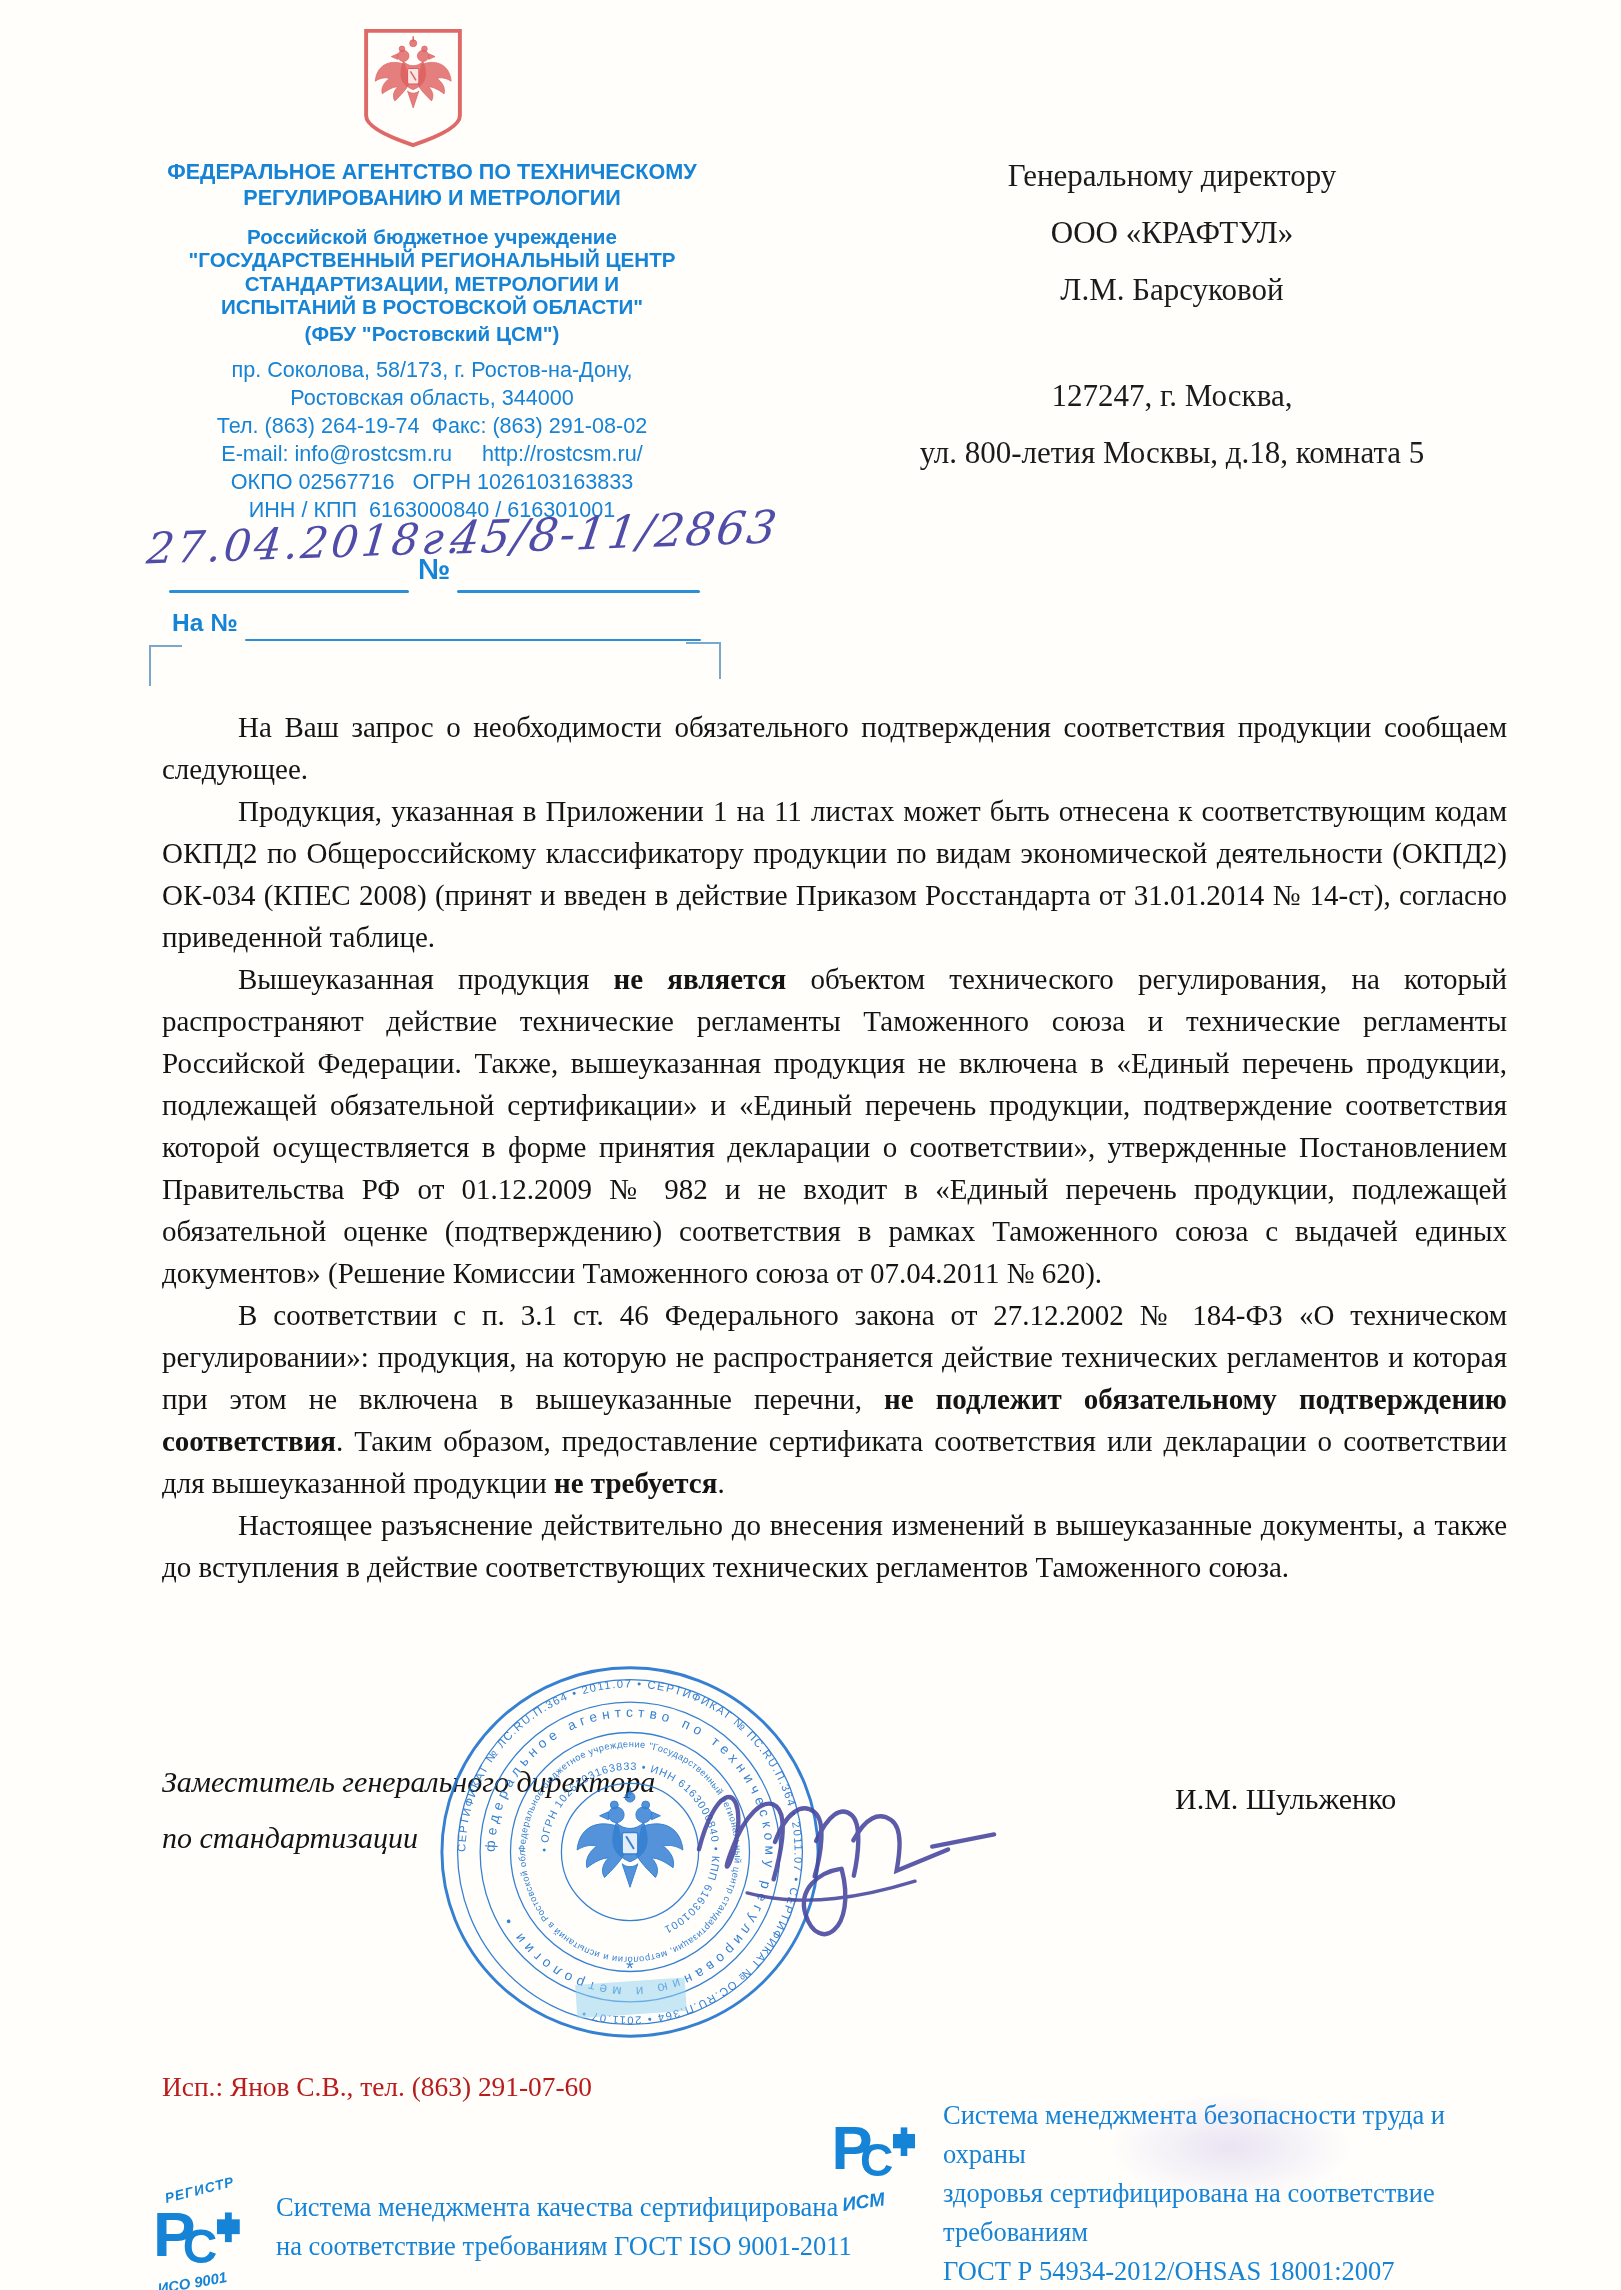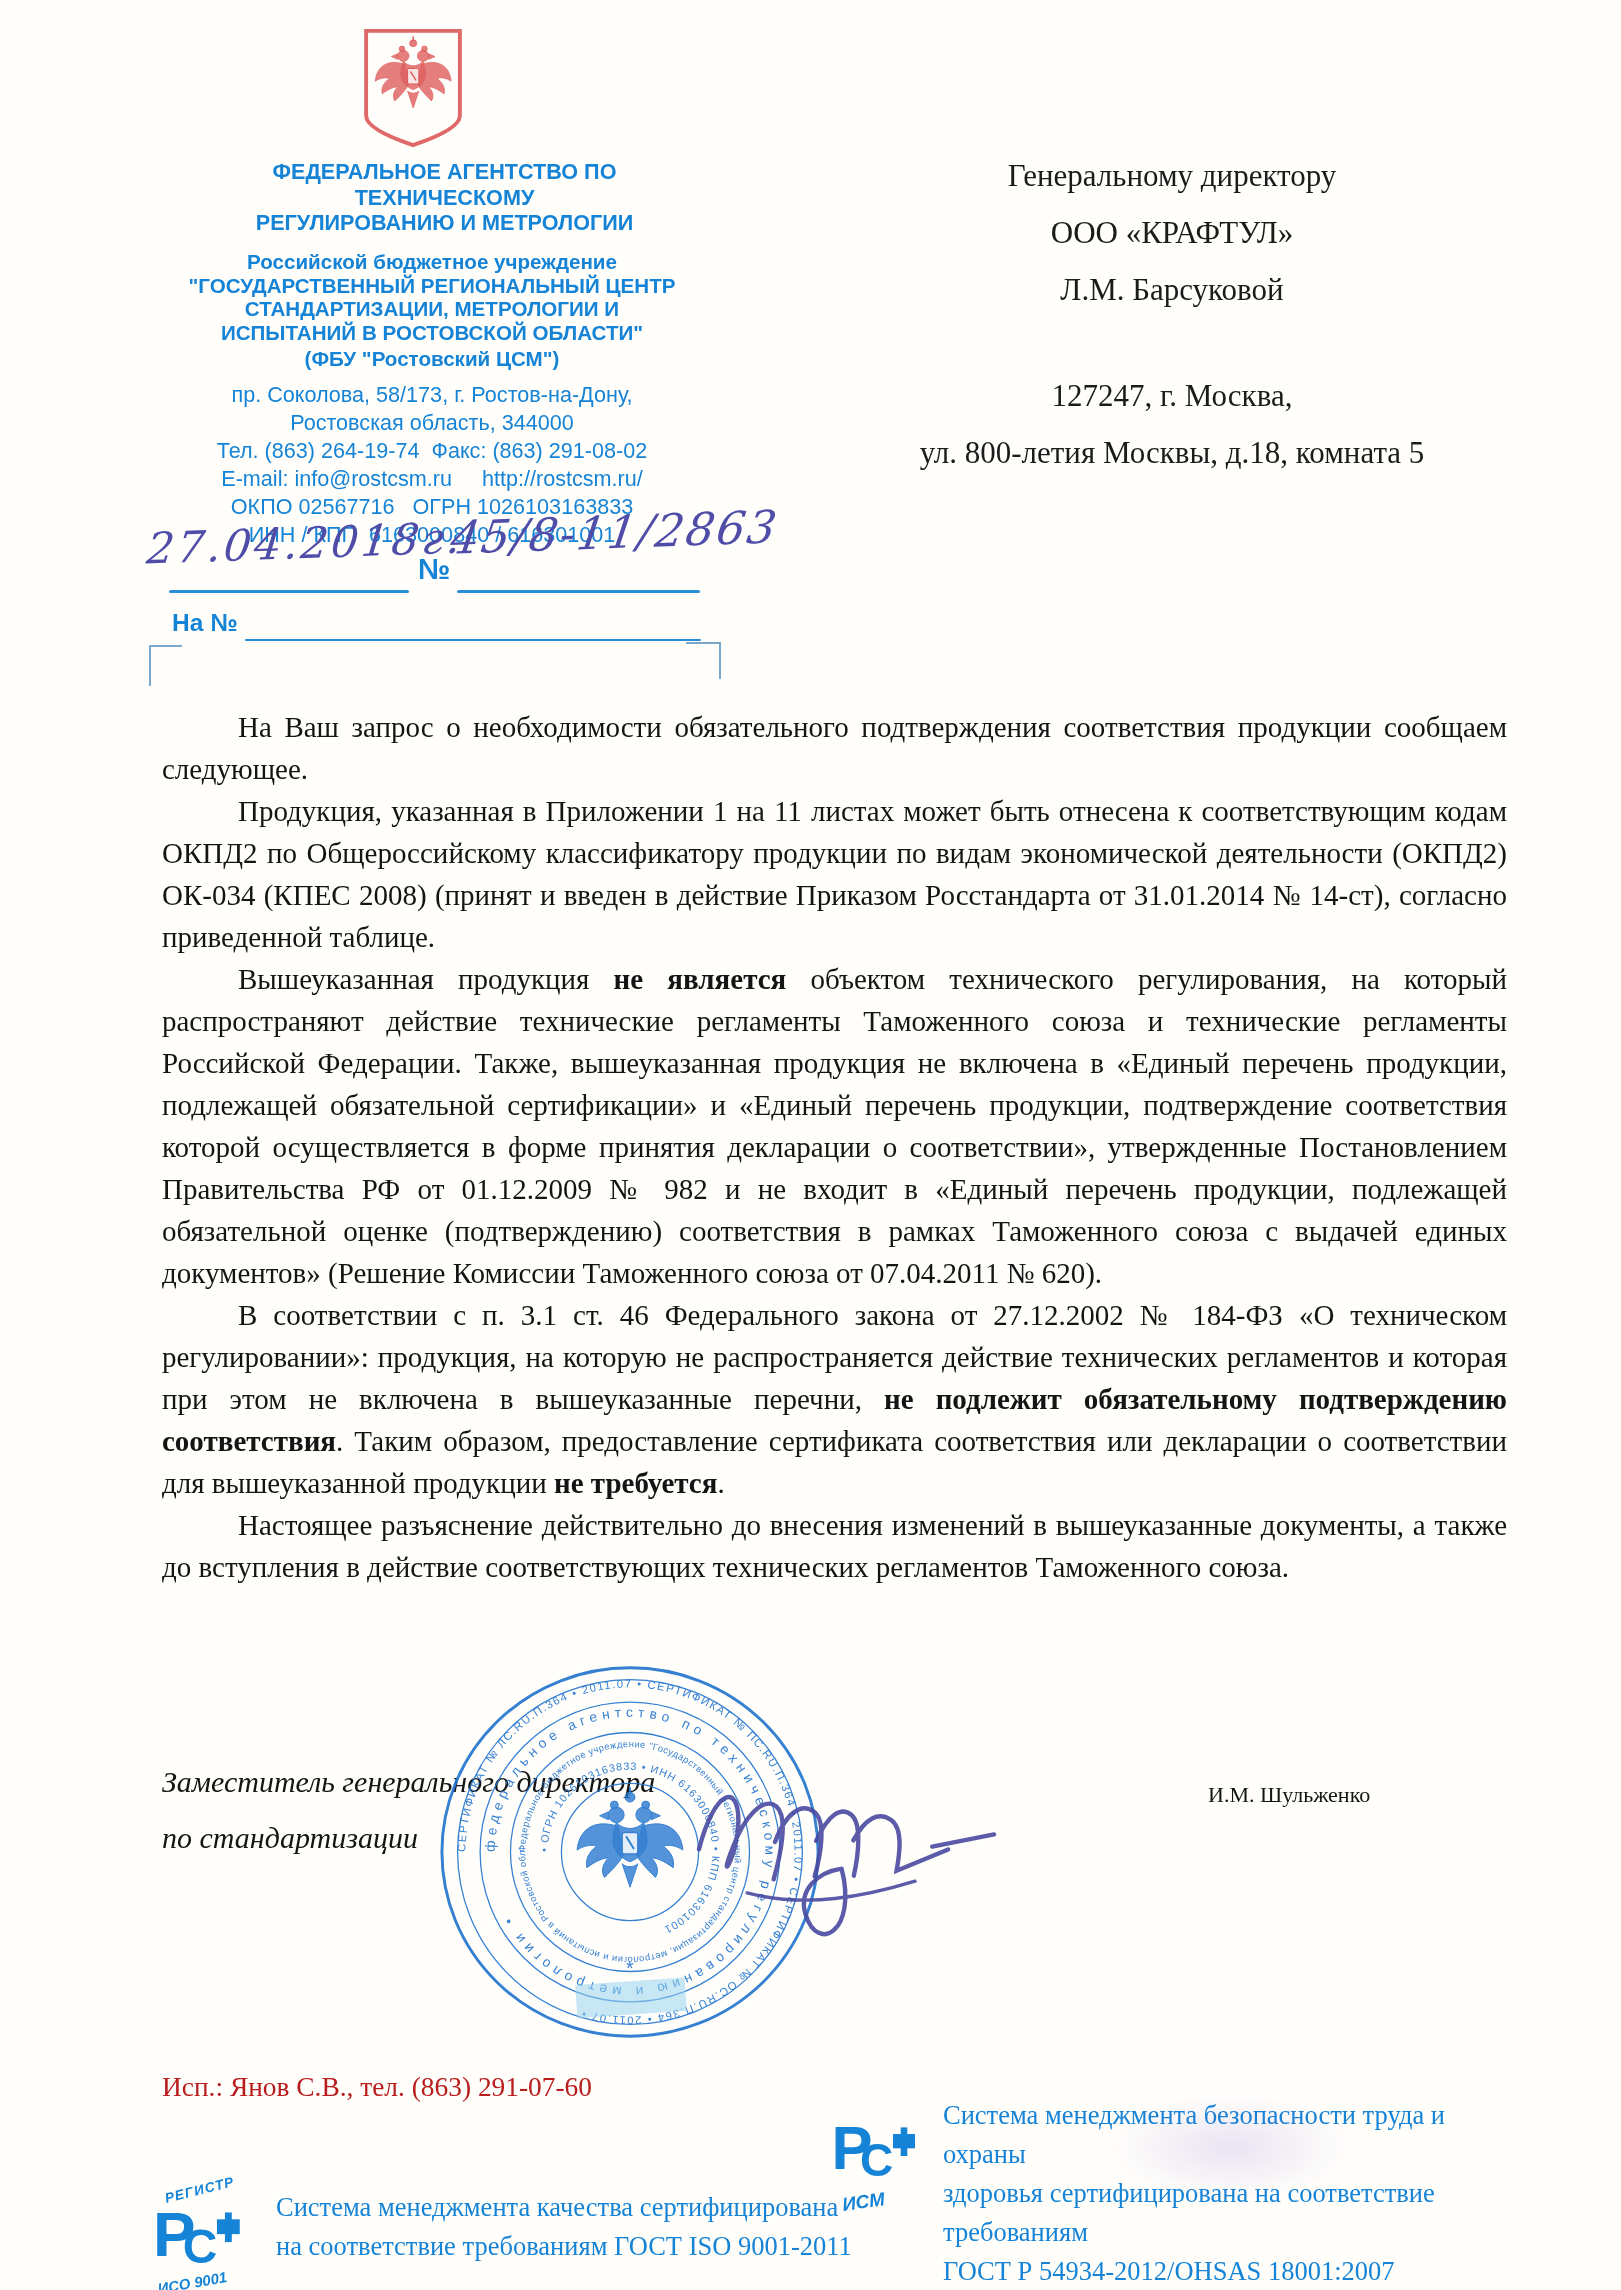--- a/index.html
+++ b/index.html
@@ -7,21 +7,21 @@
     position:relative; width:1621px; height:2291px; margin:0 auto;
     background:#fffefb; overflow:hidden;
     font-family:"Liberation Serif", serif; color:#141414;
   }
   
   .lh{
     position:absolute; left:165px; top:159px; width:534px;
     text-align:center; color:#1583d6;
     font-family:"Liberation Sans", sans-serif;
   }
-  .lh .agency{font-size:21.6px; line-height:25.5px; font-weight:bold;margin-left:25px;}
+  .lh .agency{font-size:21.6px; line-height:25.5px; font-weight:bold;}
   .lh .inst{margin-top:14.7px; font-size:20.6px; line-height:23.5px; font-weight:bold;}
   .lh .org{font-size:20.6px; line-height:23.5px; font-weight:bold;}
   .lh .short{margin-top:2px; font-size:20.6px; line-height:25.5px; font-weight:bold;}
   .lh .contact{font-size:21.6px; line-height:28px; white-space:pre-wrap; margin-top:9.8px;}
   .lh .contact2{font-size:21.6px; line-height:28px; white-space:pre-wrap;}
   .emblem{position:absolute; left:359px; top:25.5px;}
   
   .recipient{
     position:absolute; left:851px; top:147px; width:642px;
     text-align:center; font-size:31px; line-height:57px; color:#1b1b1b;
@@ -45,21 +45,21 @@
            border-left:2px solid #7aa8cc; border-top:2px solid #7aa8cc;}
   .bracket-r{position:absolute; left:686px; top:642px; width:33px; height:35px;
            border-right:2px solid #7aa8cc; border-top:2px solid #7aa8cc;}
   
   .bodytext{position:absolute; left:162px; top:706px; width:1345px;
            font-size:29px; line-height:42px; text-align:justify;}
   .bodytext .para{margin:0; text-indent:76px;}
   .bodytext .b{font-weight:bold;}
   
   .sig-title{position:absolute; left:162px; top:1754px; font-size:30px; line-height:56px;font-style:italic;}
-  .sig-name{position:absolute; left:1208px; top:1782px; font-size:22px;}
+  .sig-name{position:absolute; left:1175px; top:1782px; font-size:30px;}
   .stamp{position:absolute; left:434px; top:1660px; opacity:.92;}
   .scribble{position:absolute; left:686px; top:1743px; transform:rotate(-4deg);}
   
   .executor{position:absolute; left:162px; top:2072px; font-size:27.4px; color:#b91c1c;}
   .cert-text{position:absolute; color:#1583d6; font-size:26.5px; line-height:39px;}
   .cert-left-text{left:276px; top:2188px; width:588px;}
   .cert-right-text{left:943px; top:2096px; width:573px;}
   .logo-left{position:absolute; left:143px; top:2176px;}
   .logo-right{position:absolute; left:826px; top:2101px;}
   .smudge{position:absolute; left:1108px; top:2093px; width:245px; height:108px;

